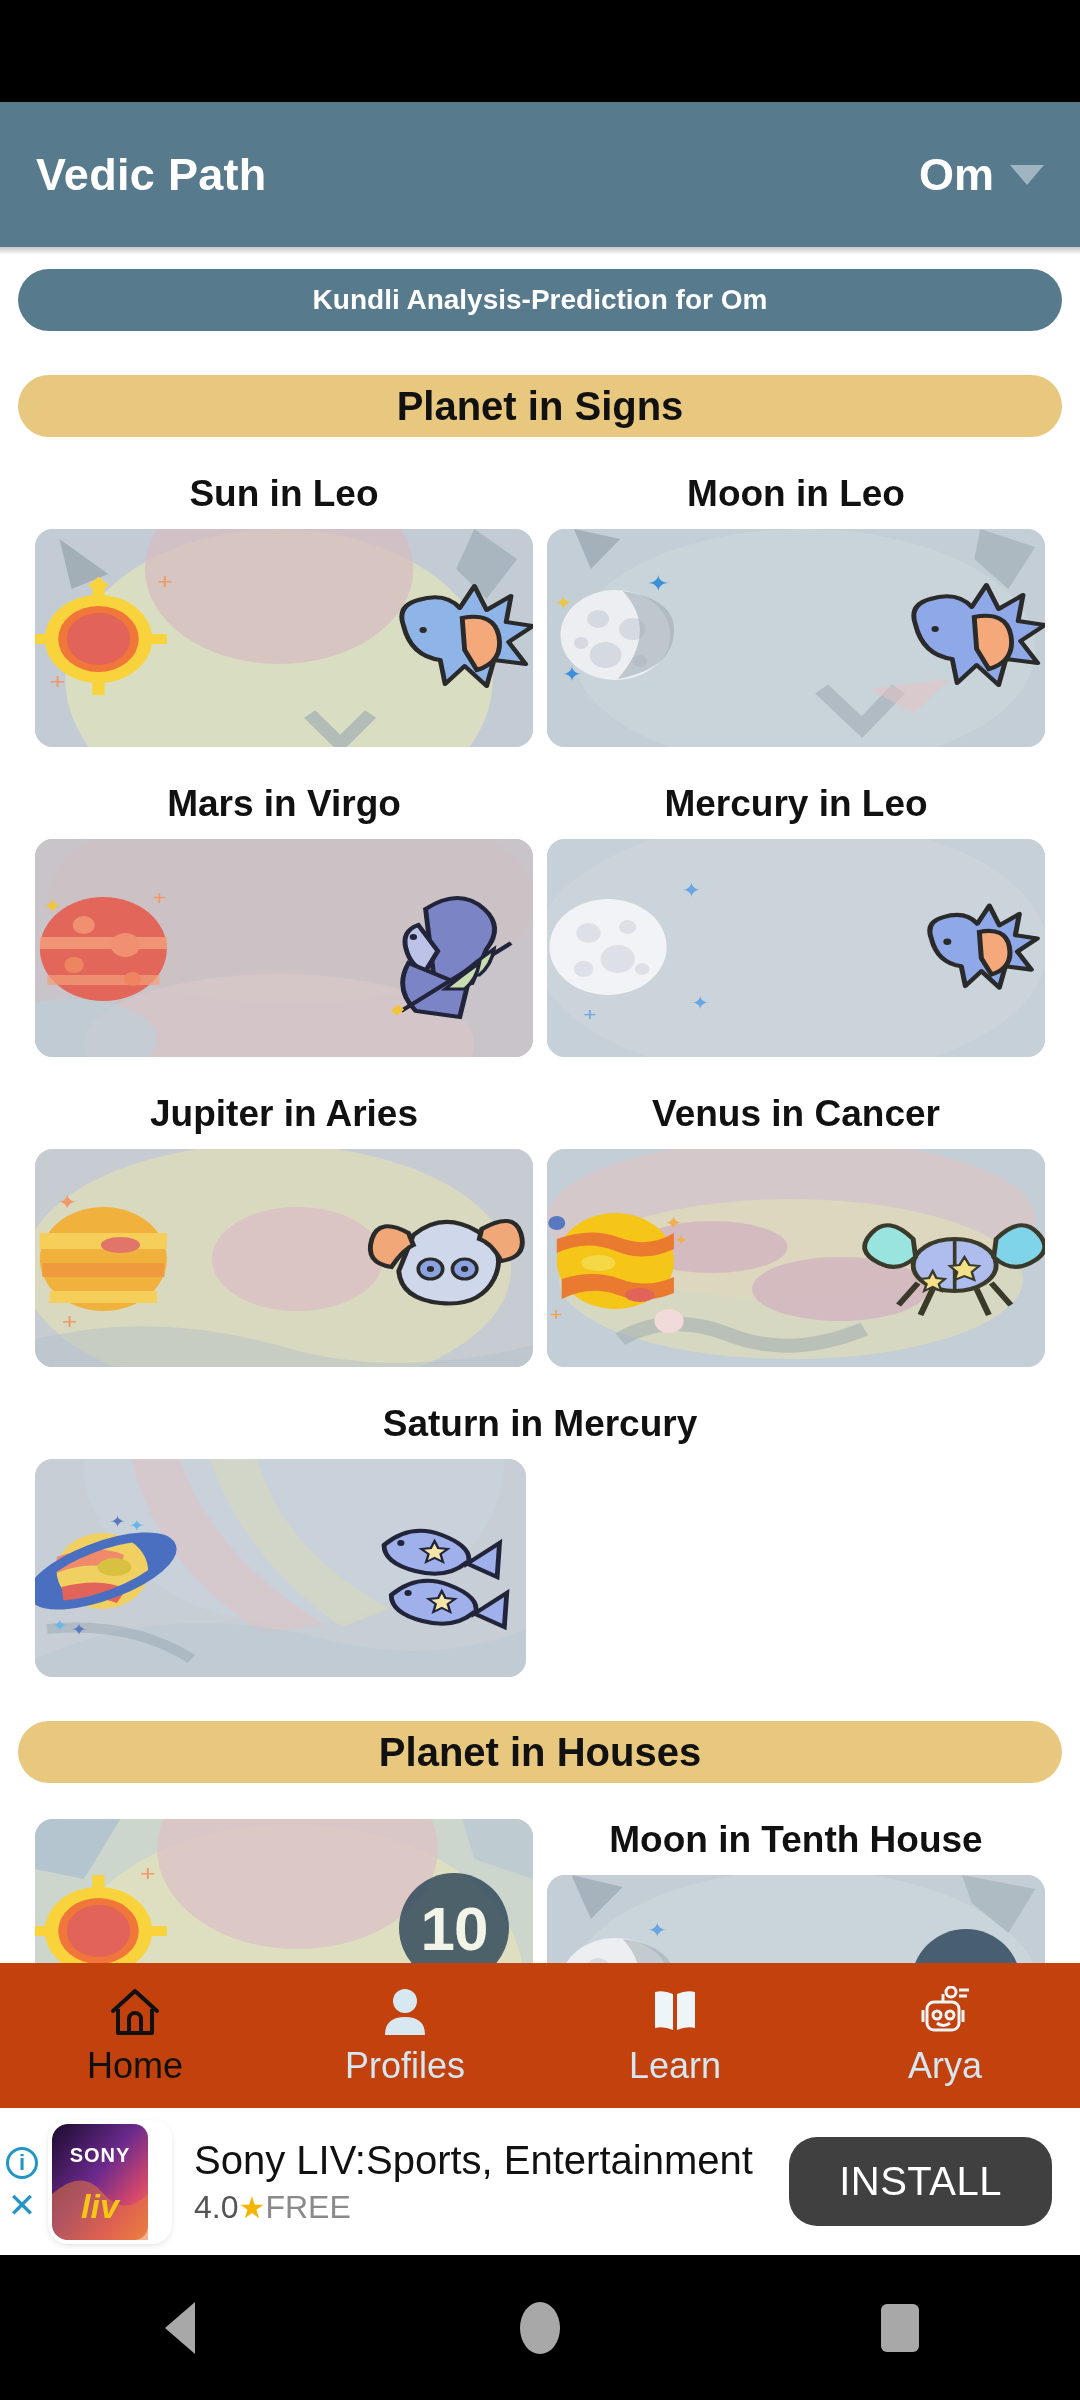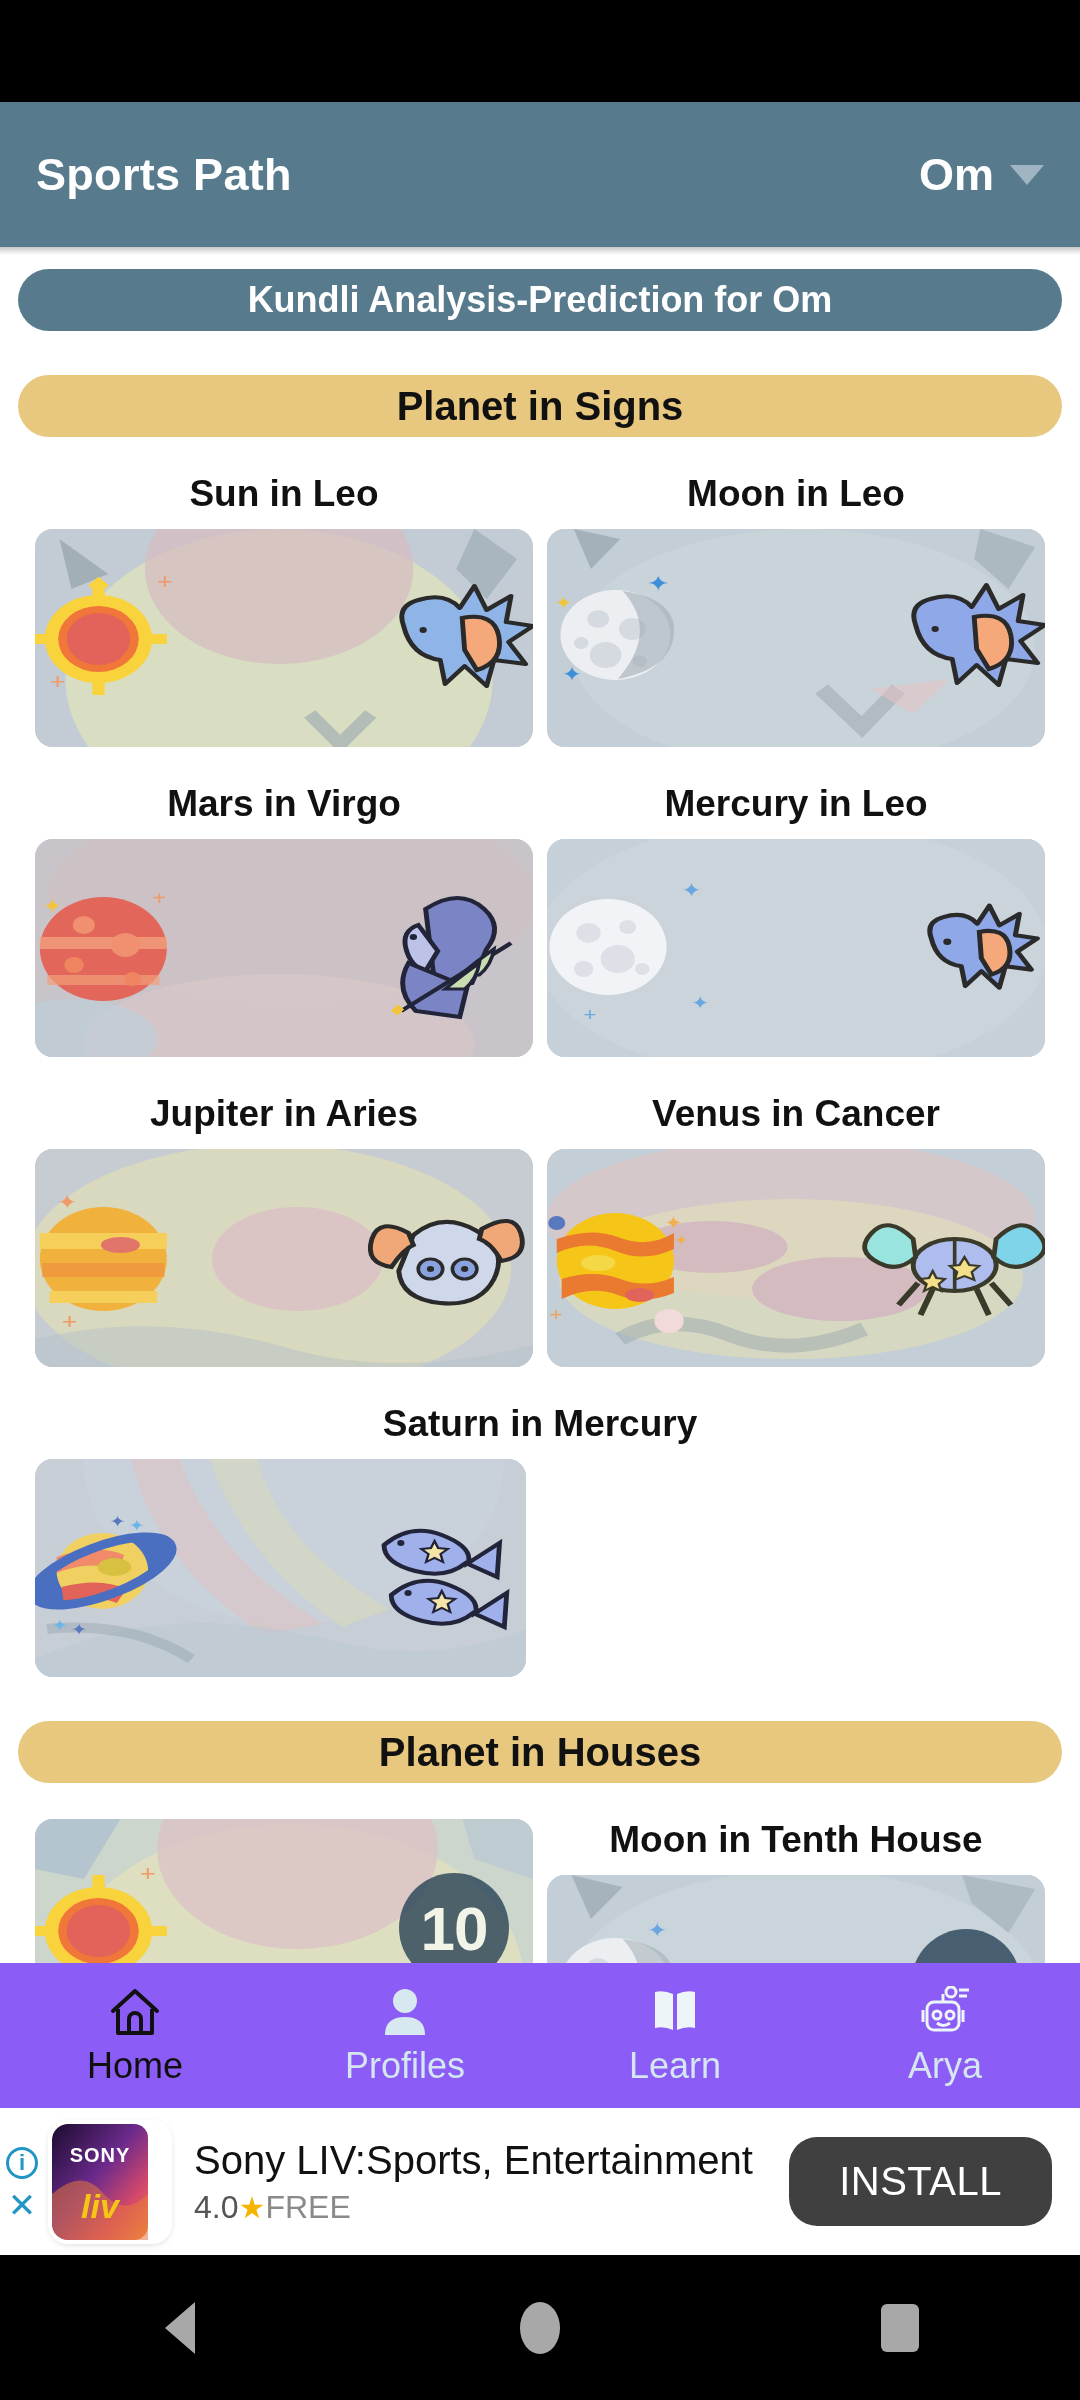--- a/index.html
+++ b/index.html
@@ -25,21 +25,21 @@
     background:linear-gradient(to bottom, rgba(0,0,0,.22), rgba(0,0,0,0)); }
 
   
   .content { position:absolute; top:255px; left:0; right:0; bottom:437px; overflow:hidden; background:#fff; }
 
   .pill {
     margin:14px 18px 0 18px; border-radius:40px; height:62px;
     display:flex; align-items:center; justify-content:center;
   }
   .pill-title { background:#577a8c; }
-  .pill-title span { color:#fff; font-size:36px; font-weight:700; }
+  .pill-title span { color:#fff; font-size:28px; font-weight:700; }
   .pill-section { background:#e8c87e; margin-top:44px; }
   .pill-section span { color:#111; font-size:40px; font-weight:700; }
 
   .grid { display:flex; flex-wrap:wrap; padding:0 28px; }
   .cell { width:50%; padding:0 7px; margin-top:36px; }
   .cell.full { width:100%; }
   .cell.full .card-label { width:100%; }
 
   .card-label { display:block; text-align:center; font-size:37px; font-weight:700; color:#111; margin-bottom:14px; }
   .cell.full .card { width:calc(50% - 14px); }
@@ -53,21 +53,21 @@
     position:absolute; right:24px; top:50%; transform:translateY(-50%);
     width:110px; height:110px; border-radius:50%;
     background:rgba(35,62,82,.78);
     display:flex; align-items:center; justify-content:center;
     color:#f2f4e8; font-size:62px; font-weight:700; letter-spacing:-1px;
   }
 
   
   .bottomnav {
     position:absolute; left:0; right:0; bottom:292px; height:145px;
-    background:#8b5cf6; display:flex; align-items:center;
+    background:#c2410c; display:flex; align-items:center;
   }
   .navitem { flex:1; display:flex; flex-direction:column; align-items:center; gap:6px; }
   .navicon { height:54px; display:flex; align-items:center; justify-content:center; }
   .navlabel { font-size:36px; }
   .navitem.active .navlabel { color:#101010; font-weight:500; }
   .navitem .navlabel { color:#d4e6ef; }
 
   
   .adbar {
     position:absolute; left:0; right:0; bottom:145px; height:147px;
@@ -99,21 +99,21 @@
   .sq { width:38px;height:48px;border-radius:6px;background:#a8a8a8; }
 </style>
 </head>
 <body>
 
 <div class="phone">
 
   <div class="statusbar"></div>
 
   <div class="appbar">
-    <div class="app-title">Sports Path</div>
+    <div class="app-title">Vedic Path</div>
     <div class="profile-sel">
       <span class="profile-name">Om</span>
       <span class="chev"></span>
     </div>
   </div>
   <div class="appbar-shadow"></div>
 
   <div class="content">
 
     <div class="pill pill-title">

